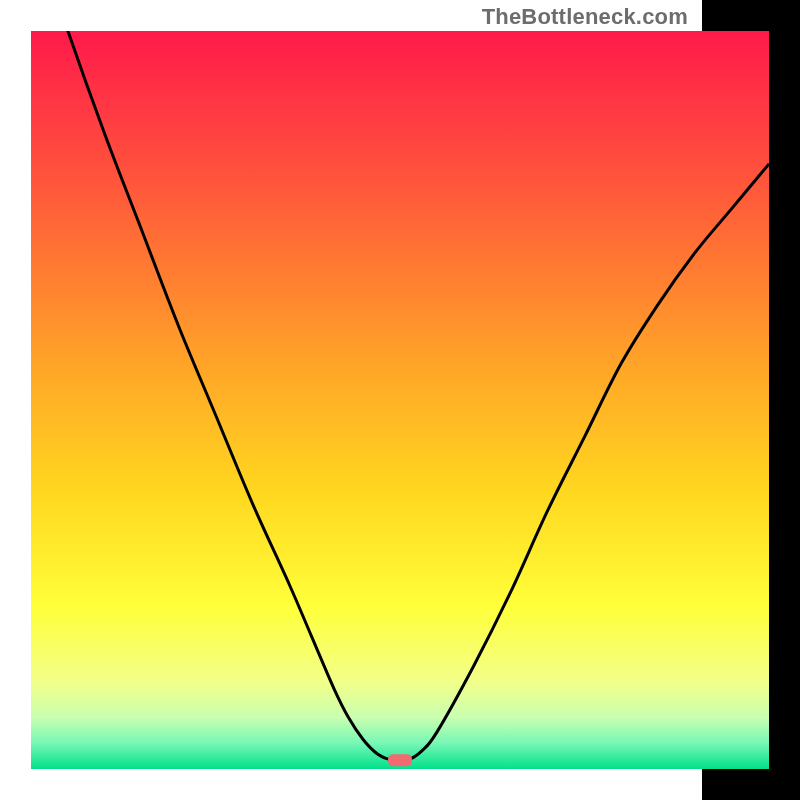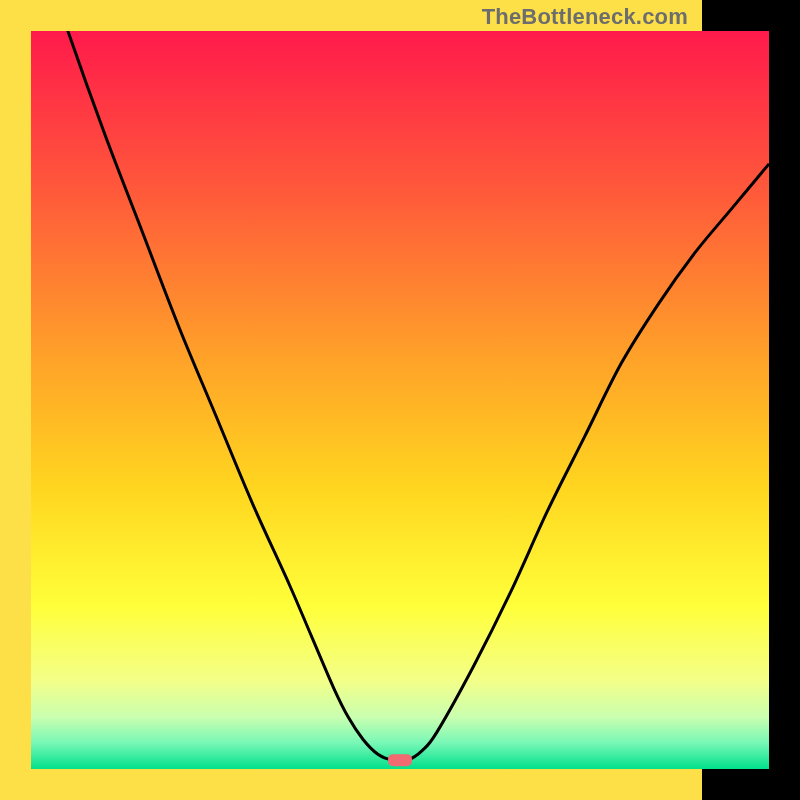--- a/index.html
+++ b/index.html
@@ -8,21 +8,21 @@
     width: 800px;
     height: 800px;
     background: #000;
     overflow: hidden;
     font-family: Arial, Helvetica, sans-serif;
   }
   .frame {
     position: relative;
     width: 702px;
     height: 800px;
-    background: #fde047;
+    background: #ffffff;
   }
   .watermark {
     position: absolute;
     top: 4px;
     right: 14px;
     color: #6d6d6d;
     font-size: 22px;
     font-weight: 600;
     letter-spacing: 0.2px;
     z-index: 10;

